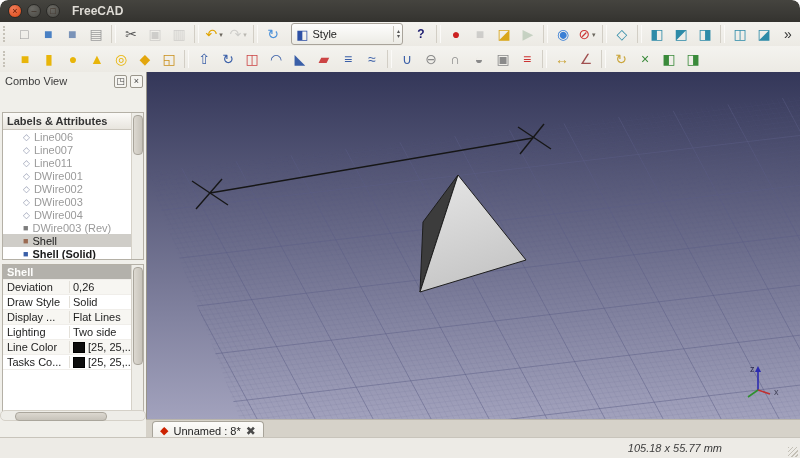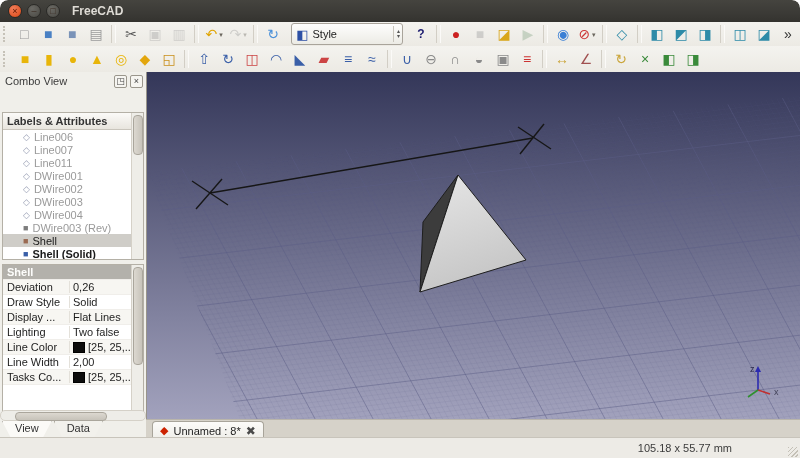--- a/index.html
+++ b/index.html
@@ -85,21 +85,21 @@
   #viewport{position:absolute;left:146px;top:72px;width:654px;height:347px;border-left:1px solid #98948a;}
   
   #mdibar{position:absolute;left:146px;top:419px;width:654px;height:18px;background:#d6d2c9;border-top:1px solid #b9b5ab;}
   .mditab{position:absolute;left:6px;top:1px;height:17px;display:flex;align-items:center;gap:5px;padding:0 7px;
     background:linear-gradient(#fcfbf9,#efeee9);border:1px solid #a8a49a;border-bottom:none;border-radius:4px 4px 0 0;}
   .mdiicon{color:#cc2200;font-size:11px;}
   .mdilabel{color:#222;}
   .mdiclose{color:#4a4a4a;font-weight:bold;font-size:12px;}
   
   #statusbar{position:absolute;left:0;top:437px;width:800px;height:21px;background:#edebe6;border-top:1px solid #c8c4bb;}
-  #dims{position:absolute;right:68px;top:4px;color:#3c3c3c;}
+  #dims{position:absolute;right:78px;top:4px;color:#3c3c3c;font-style:italic;}
   #sizegrip{position:absolute;right:2px;bottom:2px;width:10px;height:10px;
     background:repeating-linear-gradient(135deg,#c4c0b6 0 1px,transparent 1px 3px);}
 </style>
 </head>
 <body>
 
 <div id="win">
 
   <div class="titlebar">
     <div class="wcontrols">
@@ -359,63 +359,51 @@
           <div class="prow">
             <span class="pname">Display ...</span>
             <span class="pval">
               <span>Flat Lines</span>
             </span>
           </div>
 
           <div class="prow">
             <span class="pname">Lighting</span>
             <span class="pval">
-              <span>Two false</span>
+              <span>Two side</span>
             </span>
           </div>
 
           <div class="prow sw">
             <span class="pname">Line Color</span>
             <span class="pval">
               <span class="swatch"></span>
               <span>[25, 25,...</span>
             </span>
           </div>
 
-          <div class="prow">
-            <span class="pname">Line Width</span>
-            <span class="pval">
-              <span>2,00</span>
-            </span>
-          </div>
 
           <div class="prow sw">
             <span class="pname">Tasks Co...</span>
             <span class="pval">
               <span class="swatch"></span>
               <span>[25, 25,...</span>
             </span>
           </div>
 
         </div>
       <div class="vscroll">
         <div class="vthumb" style="top:2px;height:96px;"></div>
       </div>
     </div>
 
     <div id="hscroll">
       <div id="hthumb"></div>
     </div>
 
-    <div class="bottom-tabs">
-
-        <span class="btab active">View</span>
-
-        <span class="btab">Data</span>
-      </div>
   </div>
 
   <svg id="viewport" viewBox="0 0 654 347" xmlns="http://www.w3.org/2000/svg">
     <defs>
       <linearGradient id="bgGrad" x1="0" y1="0" x2="0" y2="1">
         <stop id="bg1" offset="0" stop-color="#343759"></stop>
         <stop id="bg2" offset="1" stop-color="#a2a2bd"></stop>
       </linearGradient>
       <linearGradient id="tetg" x1="0" y1="0" x2="0.3" y2="1">
         <stop offset="0" stop-color="#e6e6e6"></stop>

